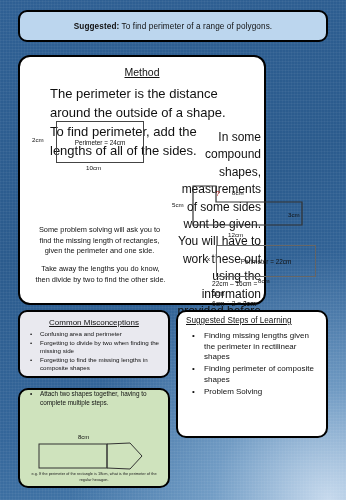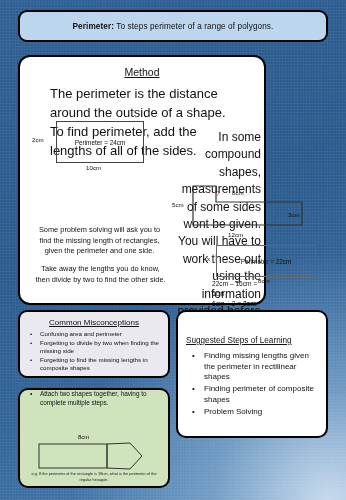--- a/index.html
+++ b/index.html
@@ -99,21 +99,21 @@
   #misconceptions ul{margin:0;padding:0 6px 0 20px;list-style:none;}
   #misconceptions li{font-size:6.2px;line-height:1.32;color:#111;position:relative;margin-bottom:.5px;}
   #misconceptions li:before{content:"\2022";position:absolute;left:-10px;}
 
   
   #steps{
     left:176px;top:310px;width:152px;height:128px;
     background:#fff;border-radius:10px;
   }
   #steps h3{
-    margin:24px 0 6px 8px;text-align:left;font-size:8.2px;font-weight:normal;
+    margin:4px 0 6px 8px;text-align:left;font-size:8.2px;font-weight:normal;
     text-decoration:underline;color:#111;
   }
   #steps ul{margin:0;padding:0 8px 0 26px;list-style:none;}
   #steps li{font-size:8px;line-height:1.32;color:#111;position:relative;margin-bottom:1.5px;}
   #steps li:before{content:"\2022";position:absolute;left:-12px;}
 
   
   #challenge{
     left:18px;top:388px;width:152px;height:100px;
     background:#cfe3bd;border-radius:10px;
@@ -132,21 +132,21 @@
     position:absolute;left:8px;right:8px;bottom:4px;text-align:center;
     font-size:3.9px;line-height:1.35;color:#222;
   }
 </style>
 </head>
 <body>
 
 <div id="backdrop"></div>
 
 <div id="objective" class="panel">
-  <div class="txt"><b>Perimeter:</b><span> To steps perimeter of a range of polygons.</span></div>
+  <div class="txt"><b>Suggested:</b><span> To find perimeter of a range of polygons.</span></div>
 </div>
 
 <div id="method-panel" class="panel">
 
   <div id="method-title">Method</div>
   <div id="method-intro">The perimeter is the distance around the outside of a shape. To find perimeter, add the lengths of all of the sides.</div>
   <div id="compound-note">In some compound shapes, measurements of some sides wont be given. You will have to work these out using the information provided before finding the perimeter.</div>
 
   <div id="rect1-wrap">
     <div id="rect1-left">2cm</div>

